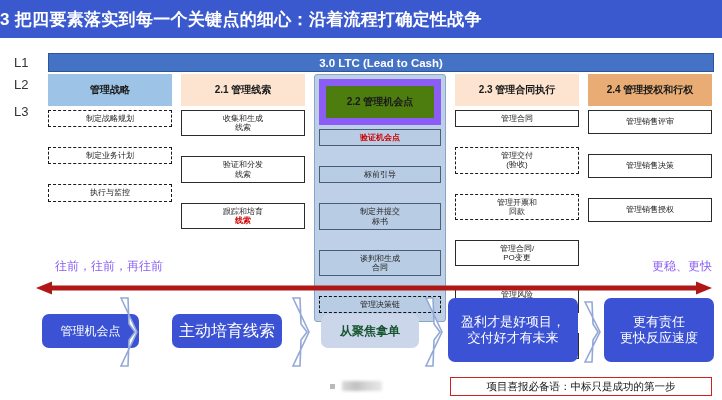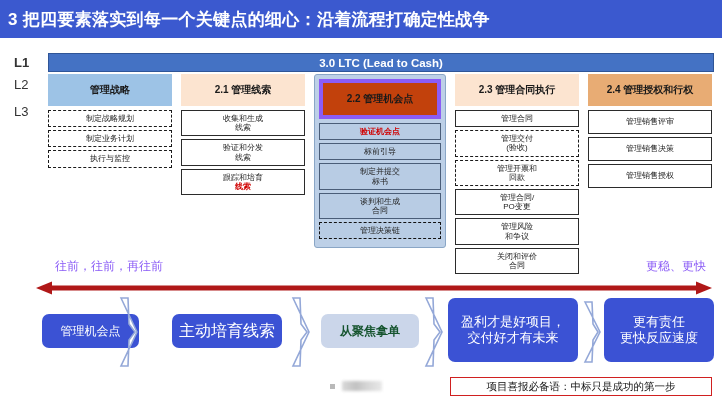--- a/index.html
+++ b/index.html
@@ -13,48 +13,48 @@
   .slide{position:absolute;inset:0;}
 
   
   .title-band{
     position:absolute;left:0;top:0;width:722px;height:38px;
     background:#3B59CF;
     display:flex;align-items:center;
   }
   .title-text{
     color:#ffffff;font-size:17px;font-weight:bold;
-    padding-left:8px;letter-spacing:0.3px;white-space:nowrap;
+    padding-left:0;letter-spacing:0.3px;white-space:nowrap;
   }
 
   
   .lvl{
     position:absolute;left:14px;
     color:#333;font-size:13px;font-weight:normal;
   }
-  .lvl.l1{top:55px;font-weight:bold;}
+  .lvl.l1{top:55px;}
   .lvl.l2{top:77px;}
   .lvl.l3{top:104px;}
 
   
   .l1bar{
     position:absolute;left:48px;top:53px;width:664px;height:17px;
     background:#4472C4;border:1px solid #2F5597;
     display:flex;align-items:center;justify-content:center;
   }
   .l1bar span{color:#fff;font-size:11.5px;font-weight:bold;}
 
   
   .cols{position:absolute;left:48px;top:74px;width:664px;height:175px;}
   .col{position:absolute;top:0;}
   .col-head{
     height:32px;display:flex;align-items:center;justify-content:center;
     font-size:10px;font-weight:bold;color:#1a1a1a;
   }
-  .col-body{margin-top:4px;display:flex;flex-direction:column;gap:3px;}
+  .col-body{margin-top:4px;display:flex;flex-direction:column;gap:20px;}
 
   .cell{
     font-size:8px;color:#222;line-height:1.15;
     display:flex;align-items:center;justify-content:center;
     text-align:center;padding:3px 2px;box-sizing:border-box;
     min-height:16px;
   }
   .cell.two{min-height:24px;}
 
   .solid{border:1.3px solid #2b2b2b;background:#ffffff;}
@@ -69,32 +69,32 @@
   #col0 .col-head{background:#9DC3E6;}
   
   #col1{left:133px;width:124px;}
   #col1 .col-head{background:#FCE4D0;}
   
   #col2{left:266px;width:132px;}
   .panel2{
     background:#BDD0E7;border:1px solid #8aa6c6;border-radius:3px;
     padding:4px 4px 8px 4px;box-sizing:border-box;width:132px;
   }
-  #col2 .col-head{background:#c2410c;border:4px solid #8b5cf6;}
+  #col2 .col-head{background:#4d7c0f;border:7px solid #8b5cf6;}
   
   #col3{left:407px;width:124px;}
   #col3 .col-head{background:#FCE4D0;}
   
   #col4{left:540px;width:124px;}
   #col4 .col-head{background:#E8AC74;}
 
   
   .cap{position:absolute;font-size:12px;color:#8b5cf6;}
   .cap.left{left:55px;top:258px;}
-  .cap.right{right:16px;top:258px;}
+  .cap.right{right:10px;top:258px;}
 
   
   .redarrow{position:absolute;left:36px;top:281px;width:676px;height:14px;}
 
   
   .bottom{position:absolute;left:0;top:296px;width:722px;height:75px;}
   .bbox{
     position:absolute;border-radius:7px;
     display:flex;flex-direction:column;align-items:center;justify-content:center;
     text-align:center;line-height:1.25;box-sizing:border-box;padding:4px 6px;

